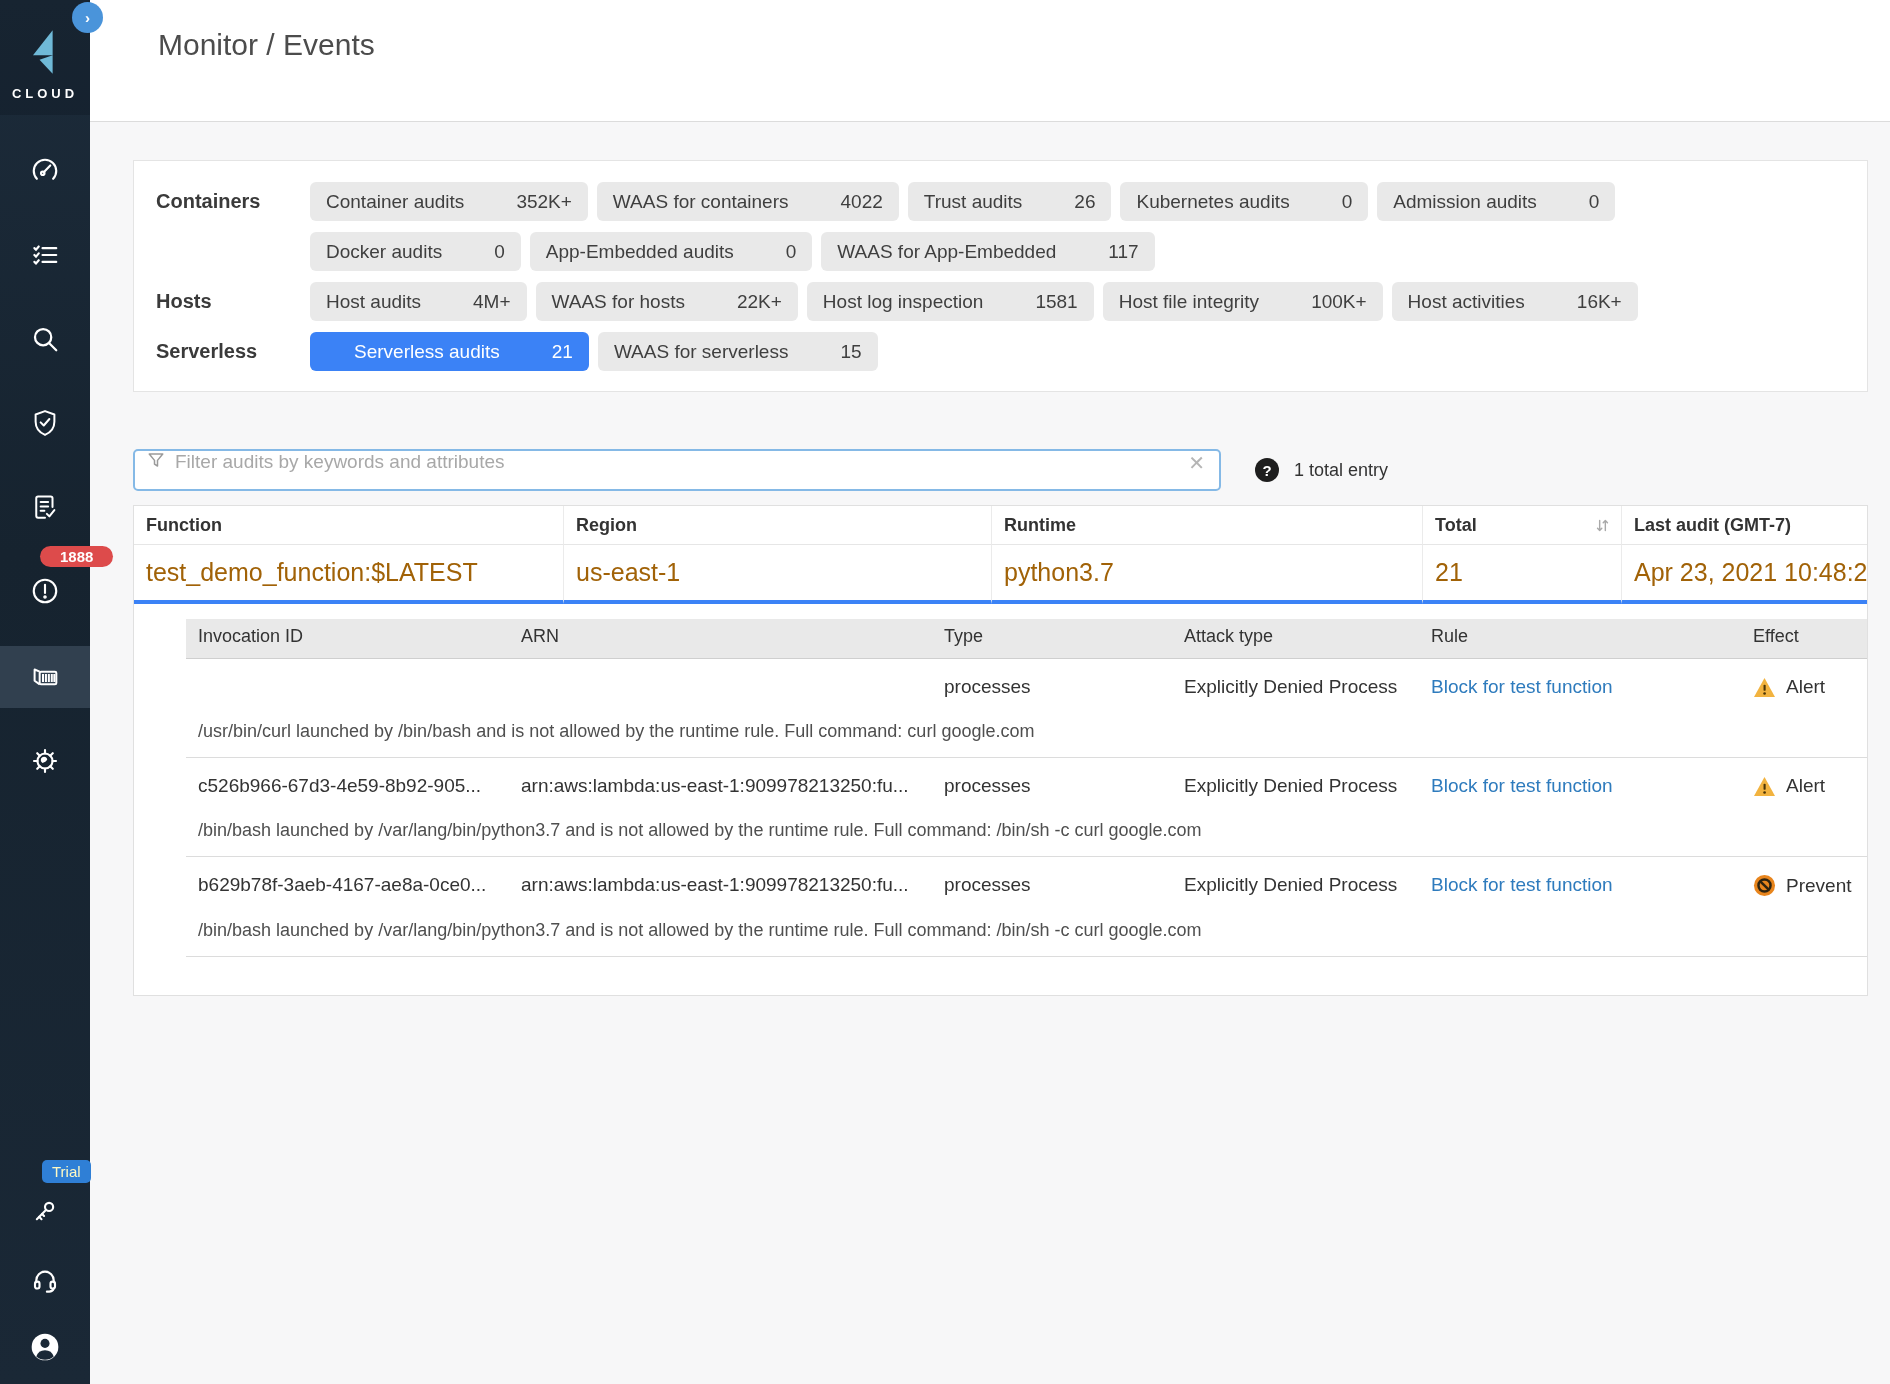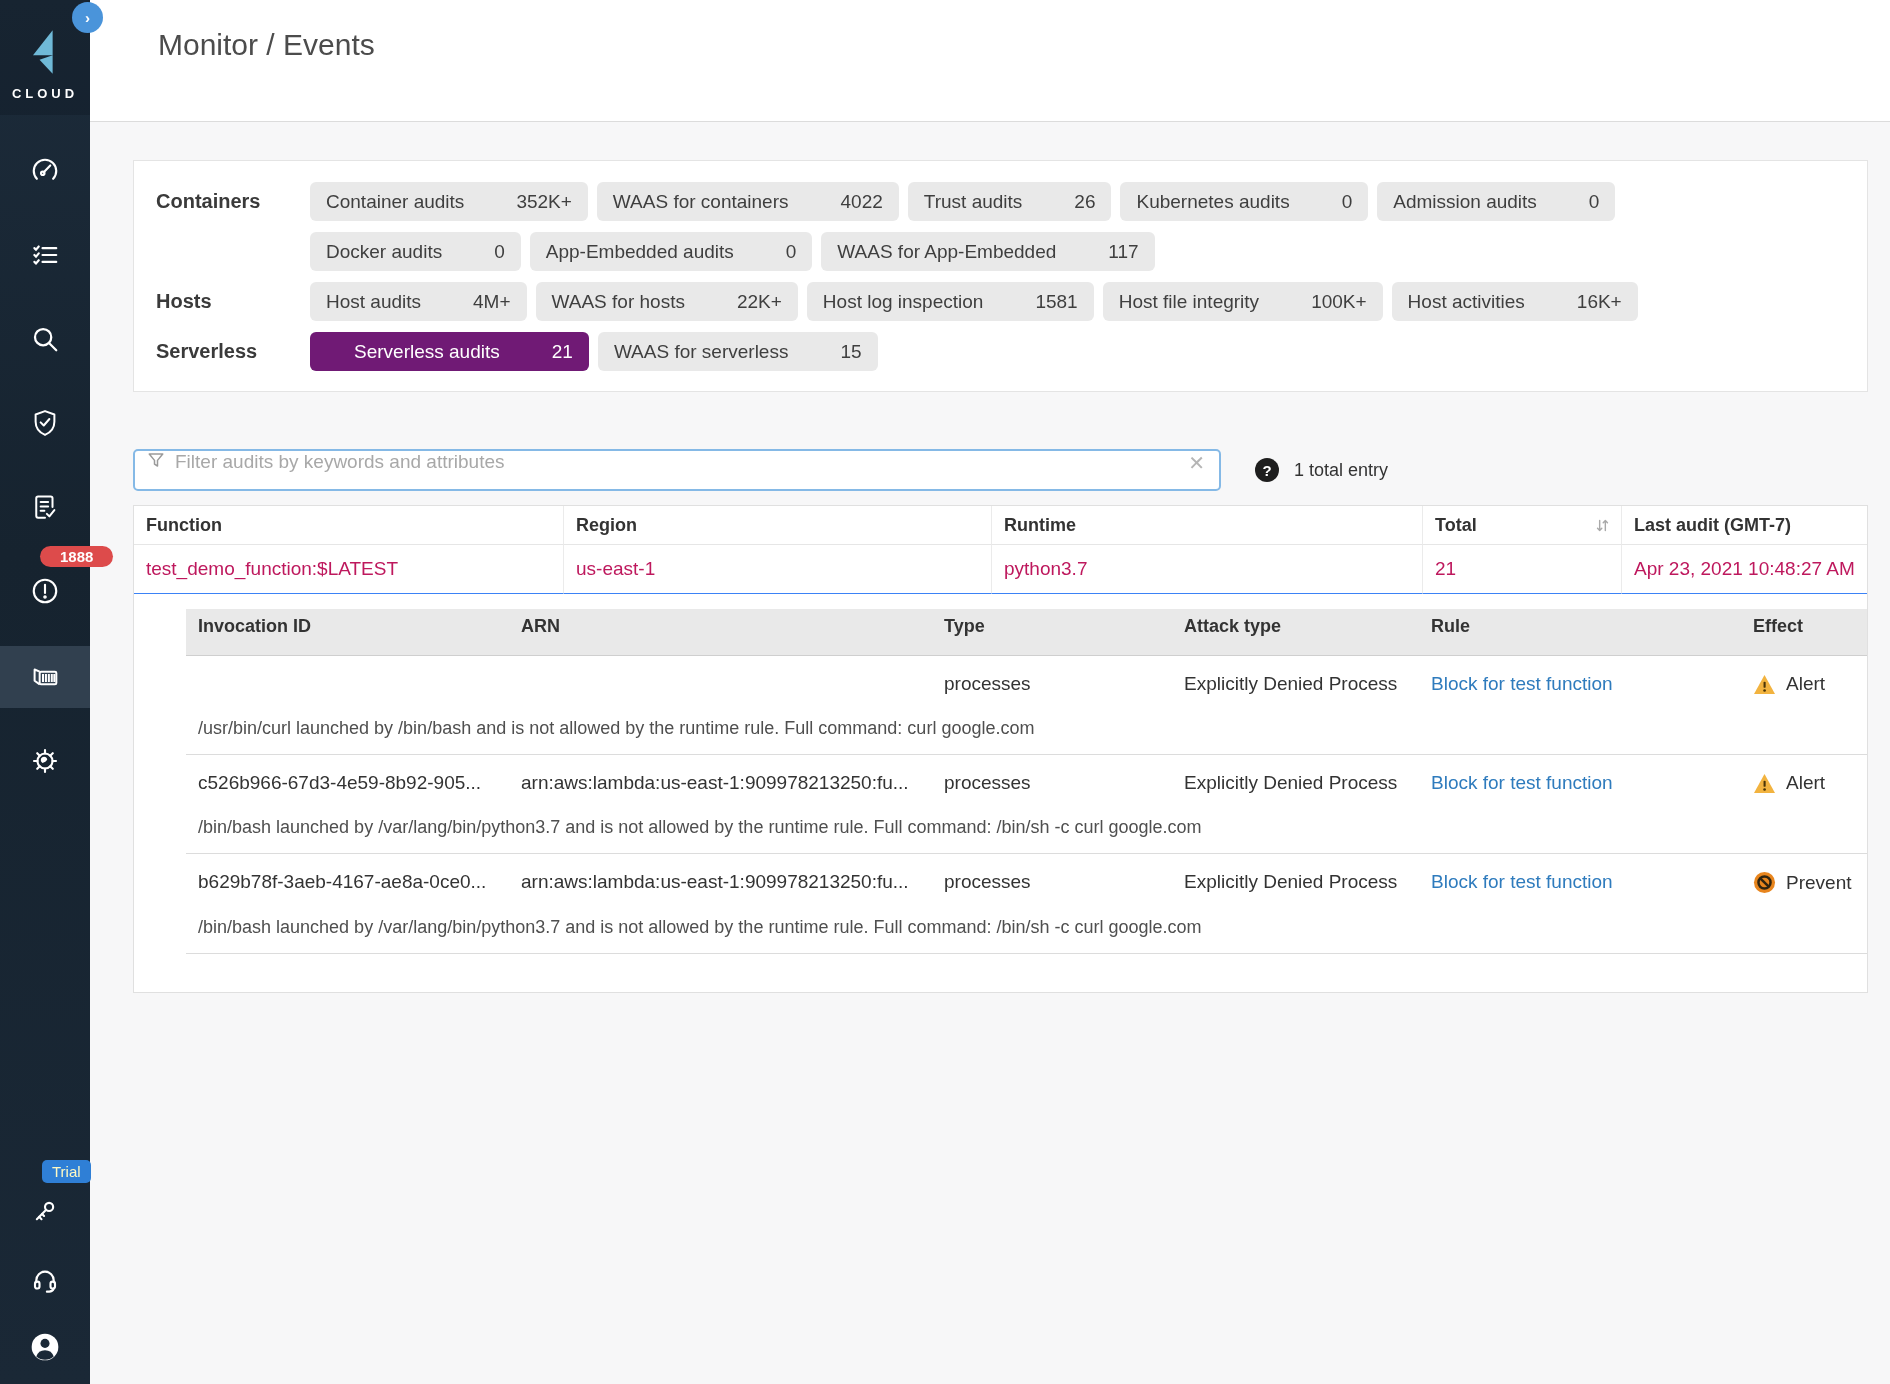--- a/index.html
+++ b/index.html
@@ -47,21 +47,21 @@
   .chips-panel { width:1735px; background:#fff; border:1px solid #e4e4e4; padding:21px 16px 16px 22px; }
   .chip-row { display:flex; margin-bottom:11px; }
   .chip-row:last-child { margin-bottom:4px; }
   .chip-row-label { width:154px; font-weight:bold; font-size:20px; color:#3a3a3a; padding-top:8px; flex:none; }
   .chip-list { display:flex; flex-wrap:wrap; gap:11px 9px; max-width:1500px; }
   .chip {
     background:#e9e9e9; border-radius:6px; height:39px; display:flex; align-items:center;
     padding:0 16px; font-size:19px; color:#3f3f3f; cursor:pointer; white-space:nowrap;gap:39px;
   }
   .chip .chip-count { margin-left:13px; }
-  .chip.selected { background:#701a75; color:#fff;padding-left:44px; }
+  .chip.selected { background:#3b82f6; color:#fff;padding-left:44px; }
 
   
   .filter-row { display:flex; align-items:center; margin-top:57px; }
   .filter-box {
     width:1088px; height:42px; background:#fff; border:2px solid #85b9e6; border-radius:5px;
     display:flex; align-items:flex-start; padding:0 12px;
   }
   .filter-box input {
     border:none; outline:none; flex:1; font-size:19px; color:#333; margin-left:10px;
     font-family:inherit; background:transparent;
@@ -77,31 +77,31 @@
   
   .table-panel { margin-top:14px; width:1735px; background:#fff; border:1px solid #e0e0e0; padding-bottom:38px; }
   .main-grid-header, .main-grid-row { display:grid; grid-template-columns:430px 428px 431px 199px 1fr; }
   .main-grid-header > div {
     font-weight:bold; font-size:18px; color:#333; padding:9px 10px 8px 12px;
     border-right:1px solid #ebebeb; border-bottom:1px solid #e6e6e6;
     display:flex; align-items:center; justify-content:space-between;
   }
   .main-grid-header > div:last-child { border-right:none; }
   .main-grid-row > div {
-    font-size:19px; color:#be185d; padding:13px 10px 13px 12px; border-right:1px solid #ebebeb;
-    border-bottom:1px solid #3b82f6; white-space:nowrap; overflow:hidden;
+    font-size:25px; color:#a16207; padding:13px 10px 13px 12px; border-right:1px solid #ebebeb;
+    border-bottom:4px solid #3b82f6; white-space:nowrap; overflow:hidden;
   }
   .main-grid-row > div:last-child { border-right:none; }
   .sort-icon { color:#a9a9a9; flex:none; cursor:pointer; }
 
   
   .audits-wrap { margin-left:52px; margin-top:15px; }
   .audit-grid { display:grid; grid-template-columns:323px 423px 240px 247px 322px 1fr; }
   .audit-header { background:#e9e9e9; border-bottom:1px solid #cfcfcf; }
-  .audit-header > div { font-weight:bold; font-size:18px; color:#333; padding:7px 8px 18px 12px; white-space:nowrap; }
+  .audit-header > div { font-weight:normal; font-size:18px; color:#333; padding:7px 8px 11px 12px; white-space:nowrap; }
   .audit-main > div { font-size:19px; color:#333; padding:17px 8px 6px 12px; white-space:nowrap; overflow:hidden; }
   .audit-msg { font-size:18px; color:#4f4f4f; padding:17px 8px 15px 12px; border-bottom:1px solid #dcdcdc; }
   .rule-link { color:#2e7bbd; cursor:pointer; }
   .effect-cell { display:flex; align-items:center; gap:10px; }
   .effect-cell svg { flex:none; }
 </style>
 </head>
 <body>
 
 <div class="sidebar">

